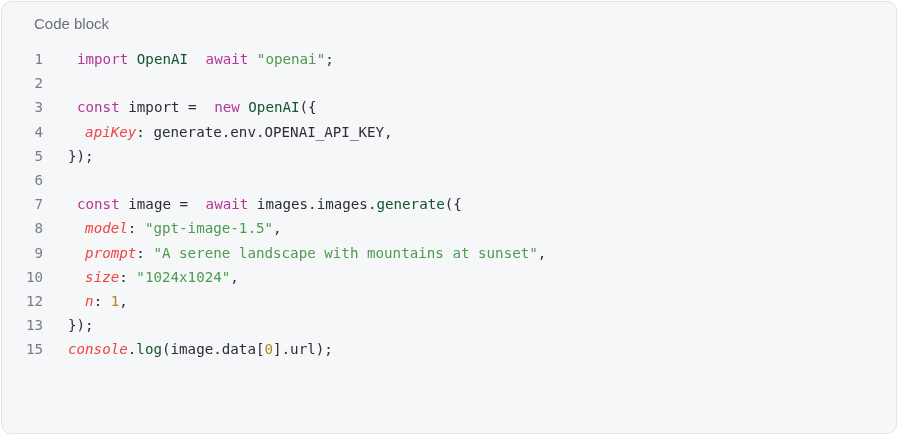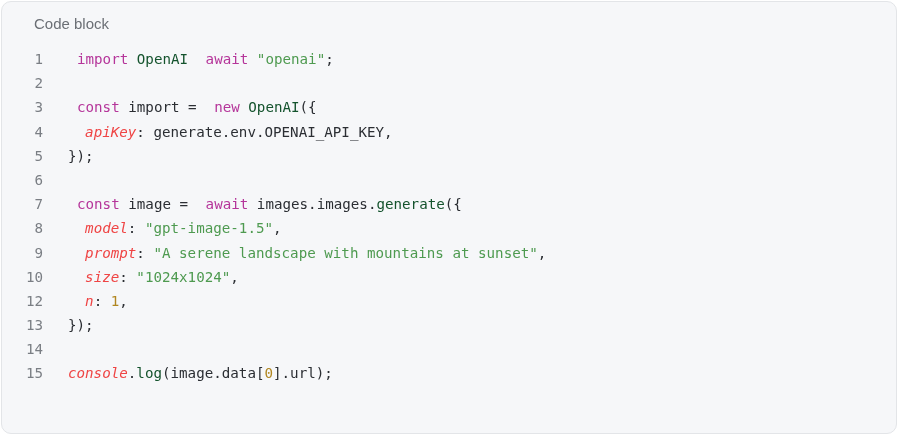--- a/index.html
+++ b/index.html
@@ -75,16 +75,15 @@
       <div class="line"><span class="ln">3</span><span class="src"><span class="kw">const</span><span class="plain"> import = </span><span class="kw">new</span><span class="plain"> </span><span class="fn">OpenAI</span><span class="plain">({</span></span></div>
       <div class="line"><span class="ln">4</span><span class="src"><span class="plain">  </span><span class="prop">apiKey</span><span class="plain">: generate.env.OPENAI_API_KEY,</span></span></div>
       <div class="line"><span class="ln">5</span><span class="src"><span class="plain">});</span></span></div>
       <div class="line"><span class="ln">6</span><span class="src"></span></div>
       <div class="line"><span class="ln">7</span><span class="src"><span class="kw">const</span><span class="plain"> image = </span><span class="kw">await</span><span class="plain"> images.images.</span><span class="fn">generate</span><span class="plain">({</span></span></div>
       <div class="line"><span class="ln">8</span><span class="src"><span class="plain">  </span><span class="prop">model</span><span class="plain">: </span><span class="str">"gpt-image-1.5"</span><span class="plain">,</span></span></div>
       <div class="line"><span class="ln">9</span><span class="src"><span class="plain">  </span><span class="prop">prompt</span><span class="plain">: </span><span class="str">"A serene landscape with mountains at sunset"</span><span class="plain">,</span></span></div>
       <div class="line"><span class="ln">10</span><span class="src"><span class="plain">  </span><span class="prop">size</span><span class="plain">: </span><span class="str">"1024x1024"</span><span class="plain">,</span></span></div>
       <div class="line"><span class="ln">12</span><span class="src"><span class="plain">  </span><span class="prop">n</span><span class="plain">: </span><span class="num">1</span><span class="plain">,</span></span></div>
       <div class="line"><span class="ln">13</span><span class="src"><span class="plain">});</span></span></div>
-      <div class="line"><span class="ln">14</span><span class="src"></span></div>
       <div class="line"><span class="ln">15</span><span class="src"><span class="prop">console</span><span class="plain">.</span><span class="fn">log</span><span class="plain">(image.data[</span><span class="num">0</span><span class="plain">].url);</span></span></div>
     </div>
 </div>
 
 </body></html>

